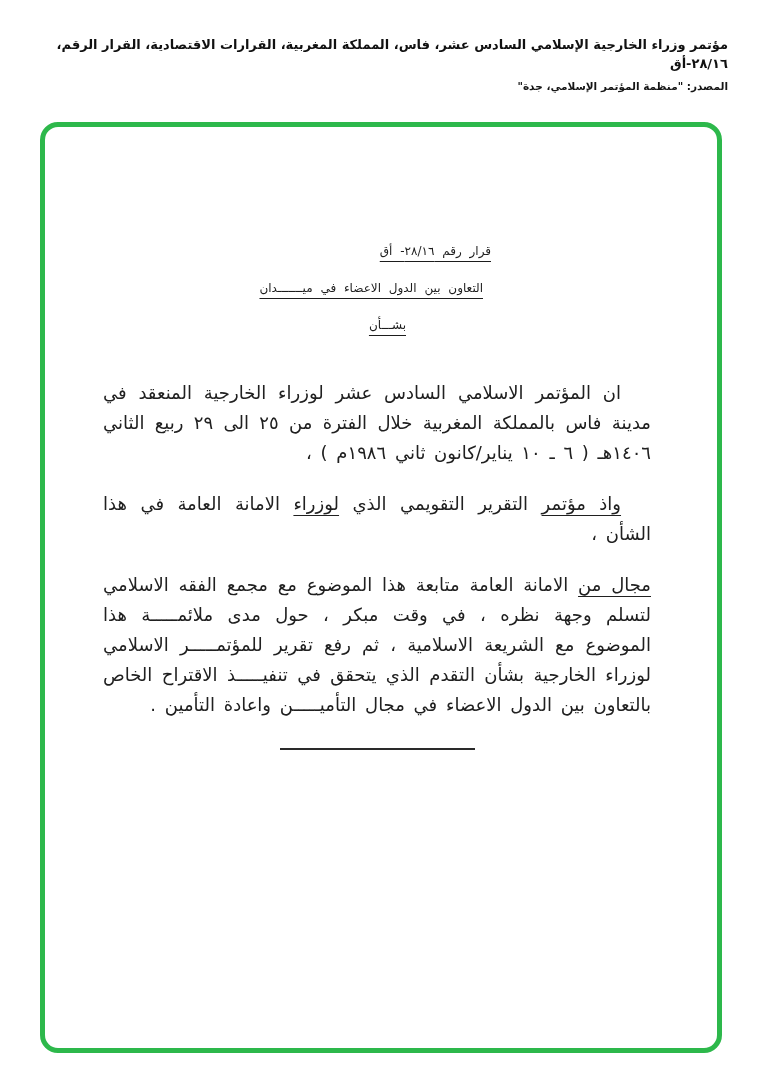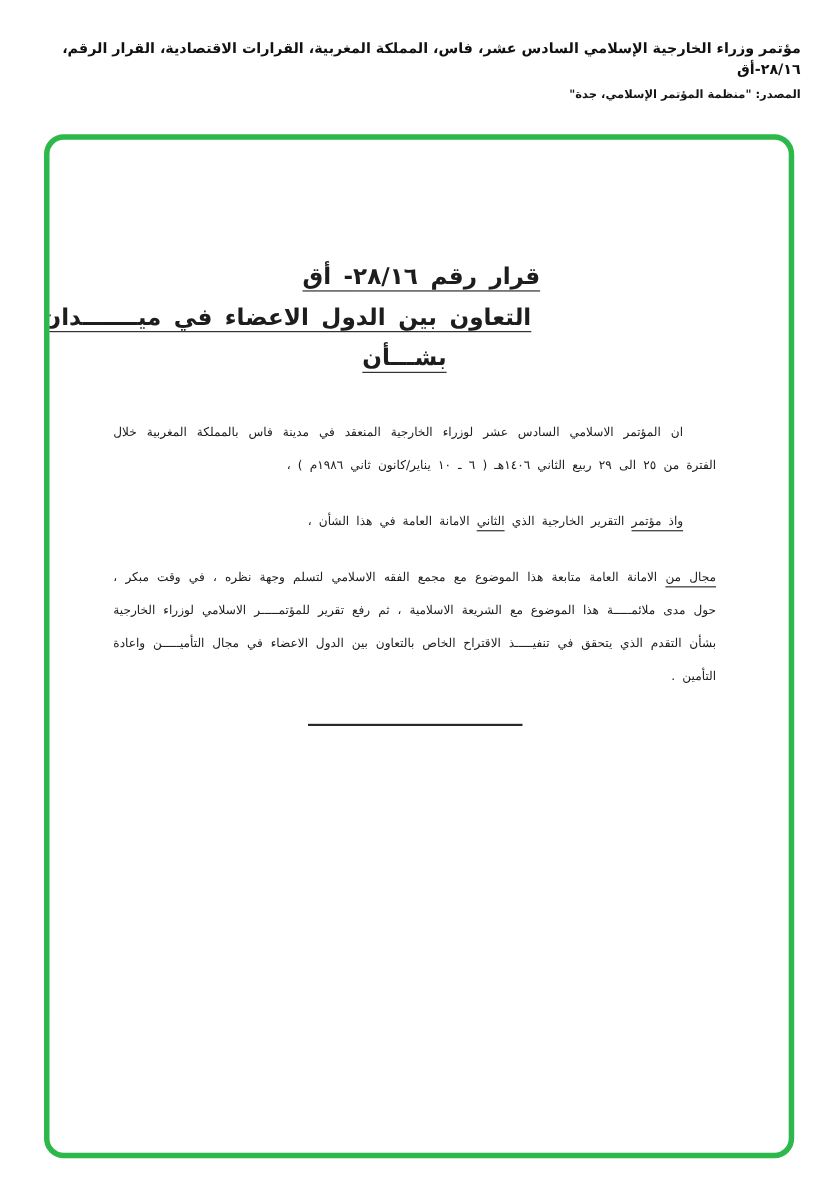--- a/index.html
+++ b/index.html
@@ -40,40 +40,40 @@
   }
 
   
   .doc {
     direction: rtl;
     padding: 106px 66px 0 58px;
     color: #1d1d1d;
   }
 
   .title-block {
-    font-weight: bold;
-    font-size: 21px;
+    font-weight: normal;
+    font-size: 12px;
   }
   .title-line {
     display: block;
     line-height: 37px;
     text-decoration: underline;
     text-underline-offset: 6px;
     text-decoration-thickness: 1.2px;
     white-space: nowrap;
     word-spacing: 4px;
   }
   .title-line.t1 { margin-right: 160px; }
   .title-line.t2 { margin-right: 245px; }
   .title-line.t3 { margin-right: 168px; }
   .title-line.t4 { margin-right: 286px; }
 
   .doc-body {
     margin-top: 34px;
-    font-size: 11px;
+    font-size: 18px;
     line-height: 30px;
   }
   .doc-paragraph {
     text-align: justify;
     text-indent: 30px;
     word-spacing: 3px;
     margin-bottom: 21px;
     color: #202020;
   }
   .doc-paragraph:last-child { text-indent: 0; }
@@ -102,20 +102,20 @@
   <div class="doc">
 
     <div class="title-block">
       <span class="title-line t1">قرار رقم ٢٨/١٦- أق</span>
       <span class="title-line t3">التعاون بين الدول الاعضاء في ميـــــــدان</span>
       <span class="title-line t2">بشـــأن</span>
     </div>
 
     <div class="doc-body">
         <div class="doc-paragraph"><span>ان المؤتمر الاسلامي السادس عشر لوزراء الخارجية المنعقد في مدينة فاس بالمملكة المغربية خلال الفترة من ٢٥ الى ٢٩ ربيع الثاني ١٤٠٦هـ ( ٦ ـ ١٠ يناير/كانون ثاني ١٩٨٦م ) ،</span></div>
-        <div class="doc-paragraph"><span class="u">واذ مؤتمر</span><span> التقرير الخارجية الذي </span><span class="u">الثاني</span><span> الامانة العامة في هذا الشأن ،</span></div>
+        <div class="doc-paragraph"><span class="u">واذ مؤتمر</span><span> التقرير التقويمي الذي </span><span class="u">لوزراء</span><span> الامانة العامة في هذا الشأن ،</span></div>
         <div class="doc-paragraph"><span class="u">مجال من</span><span> الامانة العامة متابعة هذا الموضوع مع مجمع الفقه الاسلامي لتسلم وجهة نظره ، في وقت مبكر ، حول مدى ملائمـــــة هذا الموضوع مع الشريعة الاسلامية ، ثم رفع تقرير للمؤتمـــــر الاسلامي لوزراء الخارجية بشأن التقدم الذي يتحقق في تنفيـــــذ الاقتراح الخاص بالتعاون بين الدول الاعضاء في مجال التأميـــــن واعادة التأمين .</span></div>
       </div>
 
     <div class="closing-rule"></div>
 
   </div>
 </div>
 
 </body></html>

